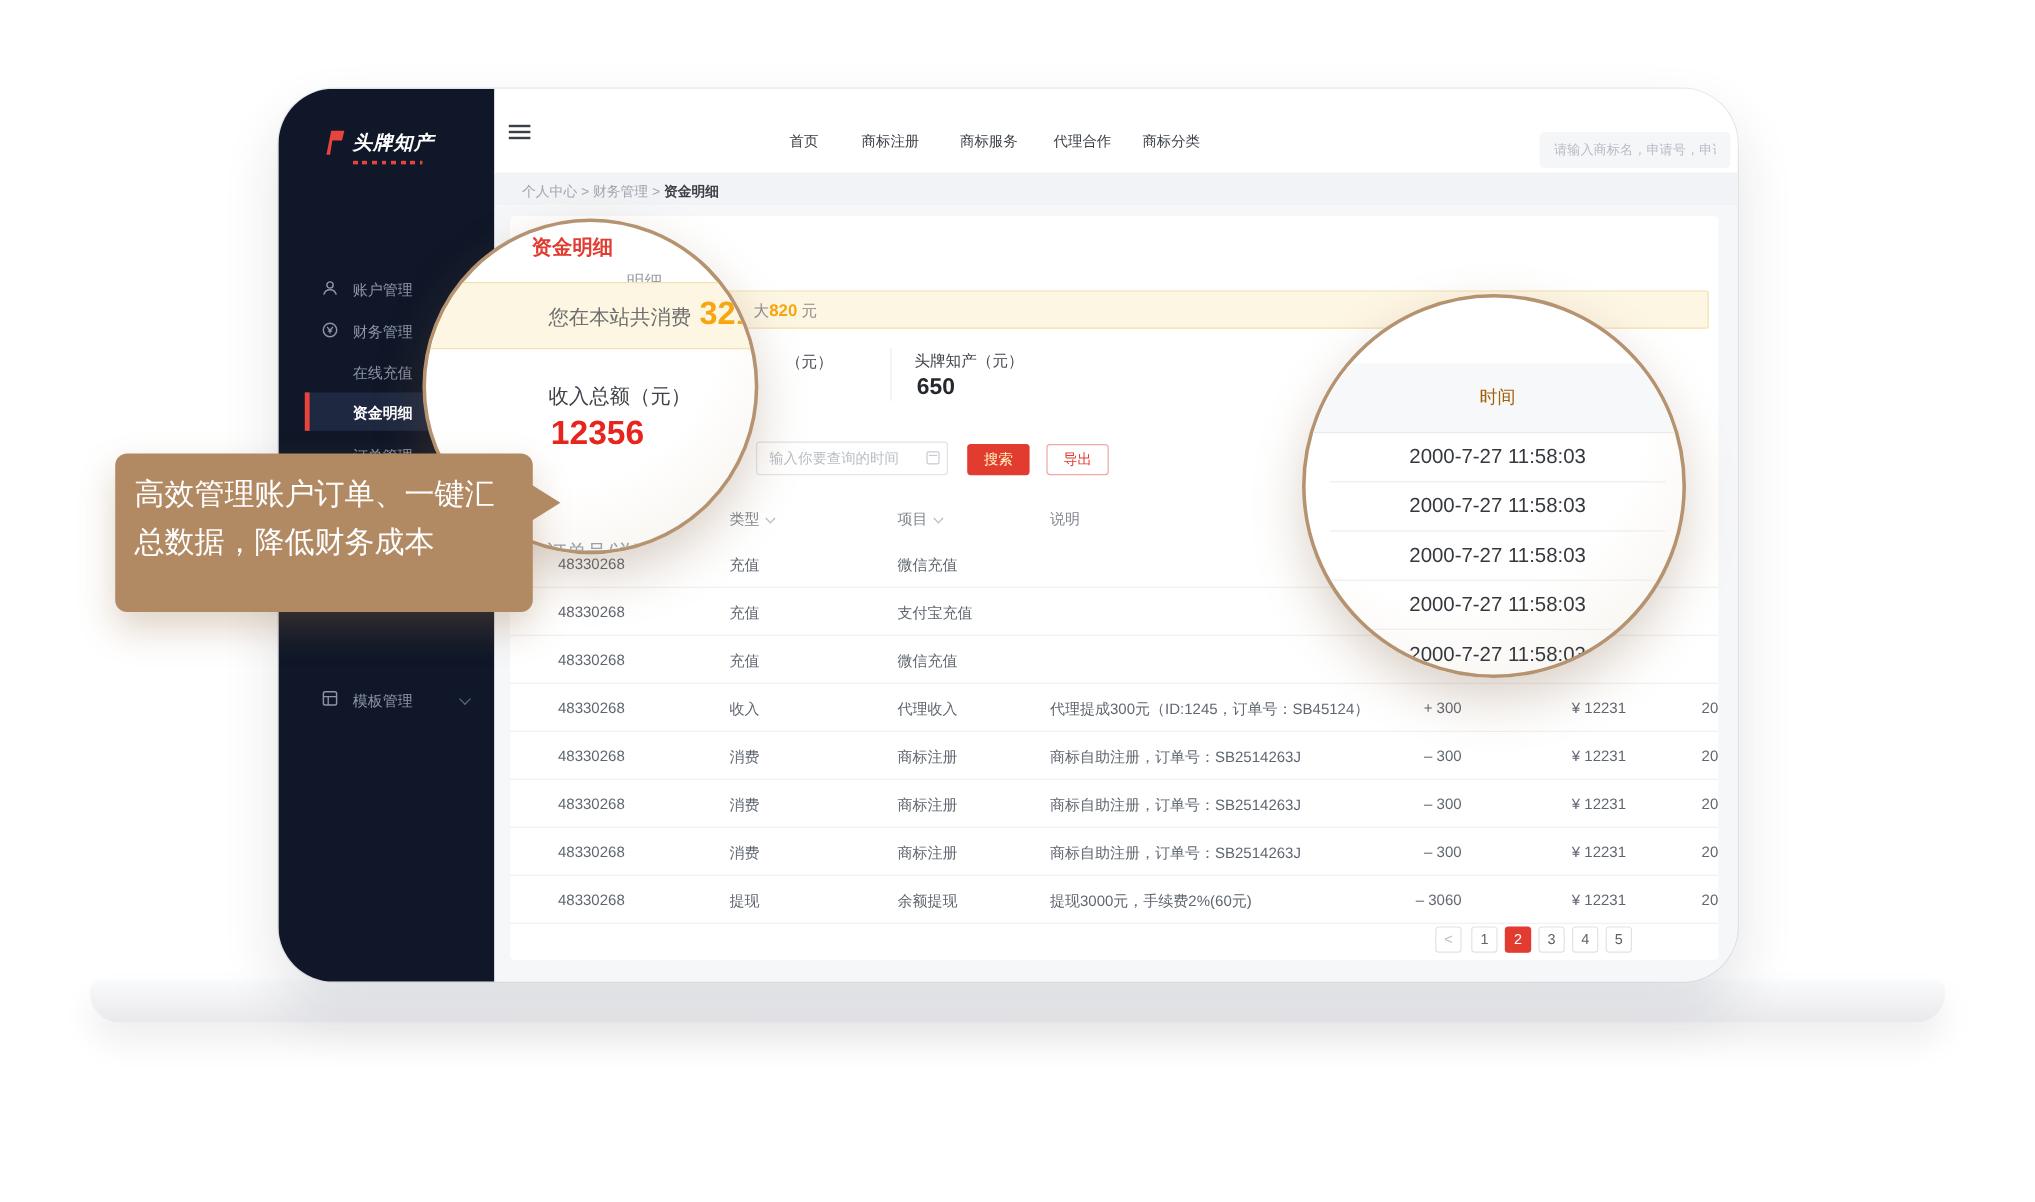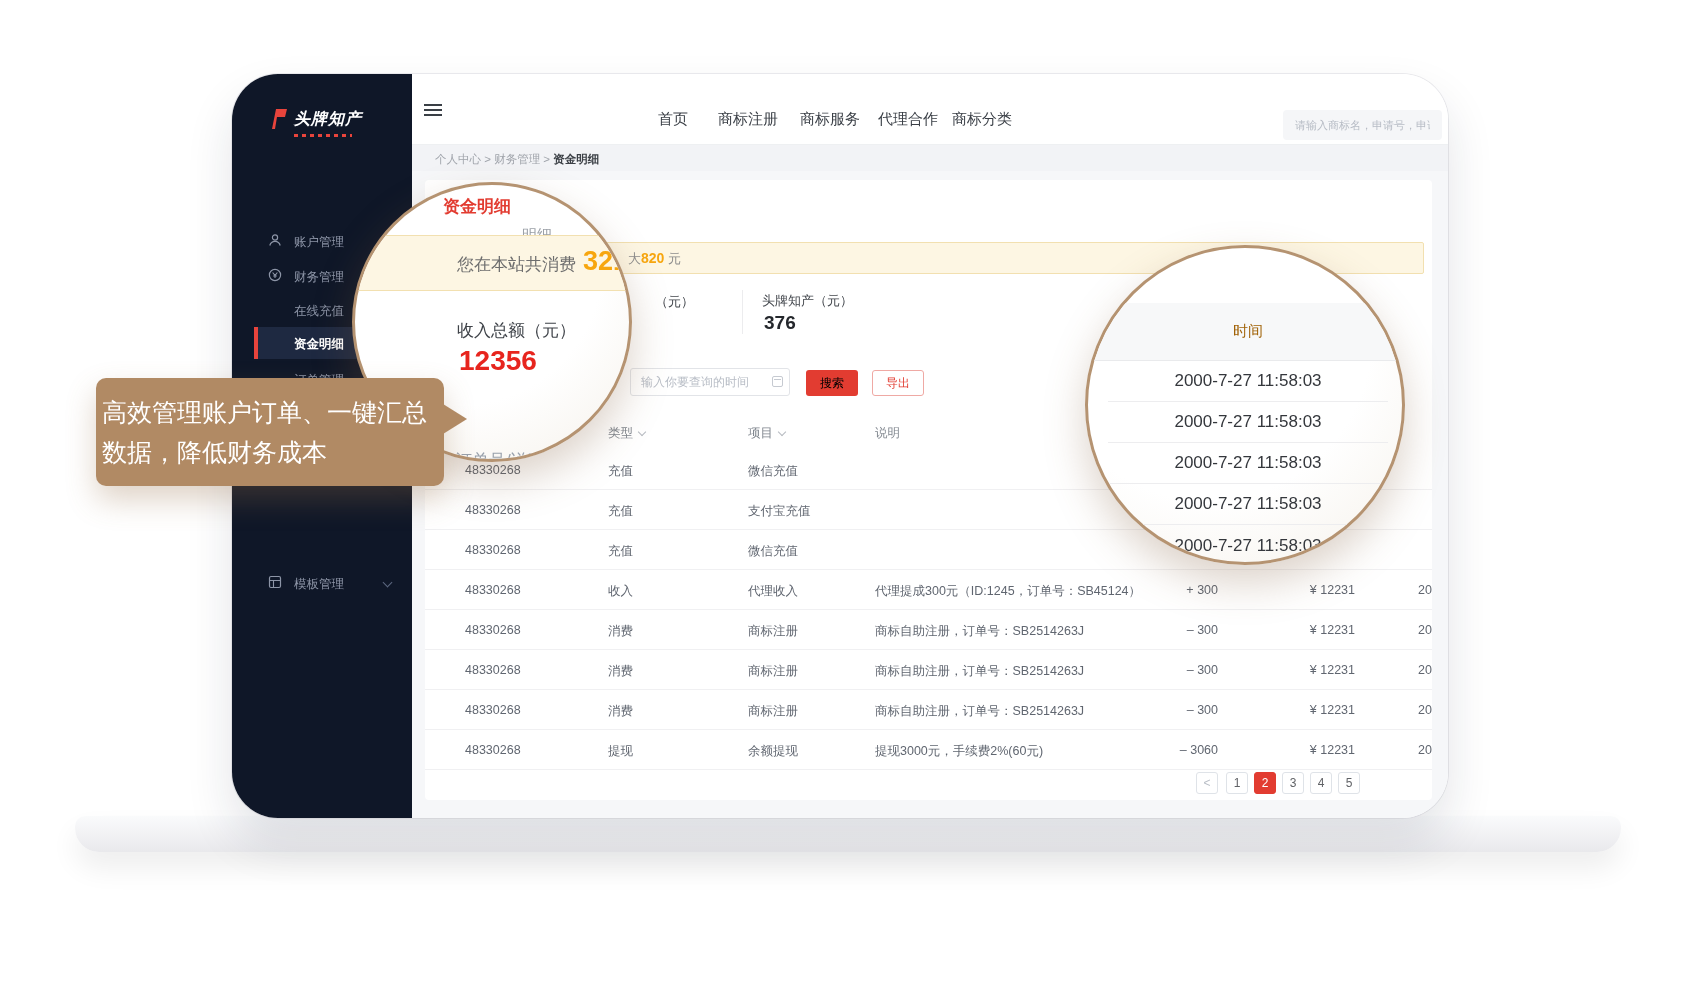--- a/index.html
+++ b/index.html
@@ -29,21 +29,21 @@
   .side-active-lbl { position:absolute; left:62px; top:262px; color:#ffffff; font-size:12.5px; font-weight:bold; }
   .chev { display:inline-block; width:7px; height:7px; border-right:1.5px solid #5d6880; border-bottom:1.5px solid #5d6880; }
   .chev-down { transform:rotate(45deg); }
   .chev-up { transform:rotate(-135deg); }
   .side-chev { position:absolute; left:152px; top:11px; }
 
   
   .topbar { position:absolute; left:180px; top:0; width:1036px; height:71px; background:#fff; border-bottom:1px solid #eef0f2; }
   .burger { position:absolute; left:12px; top:30px; width:18px; }
   .burger div { height:2px; background:#3a3f46; margin-bottom:3px; }
-  .nav-item { position:absolute; top:36px; font-size:15px; color:#3a3f46; cursor:pointer;text-align:right; }
+  .nav-item { position:absolute; top:36px; font-size:12px; color:#3a3f46; cursor:pointer;text-align:right; }
   .top-search { position:absolute; left:871px; top:36px; width:159px; height:30px; background:#f5f6f8;
     border:none; border-radius:4px; font-size:11px; color:#61666d; padding:0 12px; outline:none; }
   .top-search::placeholder { color:#b7bcc5; }
 
   
   .crumb-strip { position:absolute; left:180px; top:71px; width:1036px; height:26px; background:#f2f3f6; }
   .crumbs { position:absolute; left:23px; top:7px; font-size:11.5px; color:#a0a4ab; }
   .crumbs .cur { color:#3c4046; font-weight:bold; }
 
   .content-bg { position:absolute; left:180px; top:97px; width:1036px; height:647px; background:#f6f7f9; }
@@ -56,21 +56,21 @@
   .banner-tail b { color:#f7a60f; font-weight:bold; font-size:14px; }
   .stat-label { position:absolute; font-size:13px; color:#42464c; }
   .stat-value { position:absolute; font-size:19px; font-weight:bold; color:#25282d; }
   .stat-div { position:absolute; left:317px; top:110px; width:1px; height:44px; background:#ececee; }
 
   .date-input { position:absolute; left:205px; top:188px; width:160px; height:28px; border:1px solid #e2e4e8;
     border-radius:3px; font-size:12px; color:#61666d; padding:0 24px 0 10px; outline:none; background:#fff; }
   .date-input::placeholder { color:#b8bdc6; }
   .cal-ico { position:absolute; left:347px; top:196px; width:11px; height:11px; border:1.2px solid #c6cad1; border-radius:2px; }
   .cal-ico:before { content:""; position:absolute; left:1px; top:2px; width:7px; height:1px; background:#c6cad1; }
-  .btn-search { position:absolute; left:381px; top:190px; width:52px; height:26px; background:#e23c31; color:#000000;
+  .btn-search { position:absolute; left:381px; top:190px; width:52px; height:26px; background:#e23c31; color:#fef9c3;
     border:none; border-radius:3px; font-size:12px; cursor:pointer; }
   .btn-export { position:absolute; left:447px; top:190px; width:52px; height:26px; background:#fff; color:#e23c31;
     border:1px solid #efa9a4; border-radius:3px; font-size:12px; cursor:pointer; }
 
   .thead { position:absolute; left:0; top:234px; width:1007px; height:36px; font-size:12.5px; color:#81878f; }
   .thead span, .trow span { position:absolute; top:11px; white-space:nowrap; }
   .trow { position:absolute; left:0; width:1007px; height:40px; border-bottom:1px solid #f0f0f2; font-size:12.5px; color:#606670; }
   .trow span { top:13px; }
   .c-order { left:40px; } .c-type { left:183px; } .c-proj { left:323px; } .c-desc { left:450px; }
   .c-amt { left:695px; width:98px; text-align:right; }
@@ -104,21 +104,21 @@
     border-bottom:1px solid #e9eaec; display:flex; align-items:center; justify-content:center;
     font-size:15px; color:#a16207;text-align:right; }
   .rl-row { position:absolute; left:20px; width:280px; height:41px; border-bottom:1px solid #ededef;
     display:flex; align-items:center; justify-content:center; font-size:17px; color:#34373c; white-space:nowrap; }
 
   
   .callout { position:absolute; background:#b18a64; border-radius:10px; color:#fff; z-index:30;
     box-shadow:0 14px 30px rgba(150,110,70,.30); }
   .callout .arrow { position:absolute; width:0; height:0; border-top:15px solid transparent;
     border-bottom:15px solid transparent; border-left:24px solid #b18a64; right:-23px; }
-  .co-left { left:96px; top:378px; width:348px; height:108px; font-size:25px; line-height:40px; padding:14px 6px; }
+  .co-left { left:96px; top:378px; width:348px; height:132px; font-size:25px; line-height:40px; padding:14px 16px; }
   .co-left .arrow { top:26px; }
   .co-right { left:830px; top:436px; width:406px; height:146px; font-size:26px; line-height:40px; padding:16px 24px; }
   .co-right .arrow { top:30px; }
 
   svg { display:block; }
 </style>
 </head>
 <body>
 
 <div id="stage">
@@ -218,21 +218,21 @@
 
       <div class="banner">
         <div class="banner-tail">
           <span>大</span><b>820</b><span> 元</span>
         </div>
       </div>
 
       <span class="stat-label" style="left:230px; top:113px">（元）</span>
       <div class="stat-div"></div>
       <span class="stat-label" style="left:337px; top:112px">头牌知产（元）</span>
-      <span class="stat-value" style="left:339px; top:132px">376</span>
+      <span class="stat-value" style="left:339px; top:132px">650</span>
 
       <input class="date-input" placeholder="输入你要查询的时间" style="">
       <div class="cal-ico"></div>
       <button class="btn-search">搜索</button>
       <button class="btn-export">导出</button>
 
       <div class="thead">
         <span class="c-order">订单号/说明关键字</span>
         <span class="c-type"><i style="font-style:normal">类型</i><i class="sort"></i></span>
         <span class="c-proj"><i style="font-style:normal">项目</i><i class="sort"></i></span>

